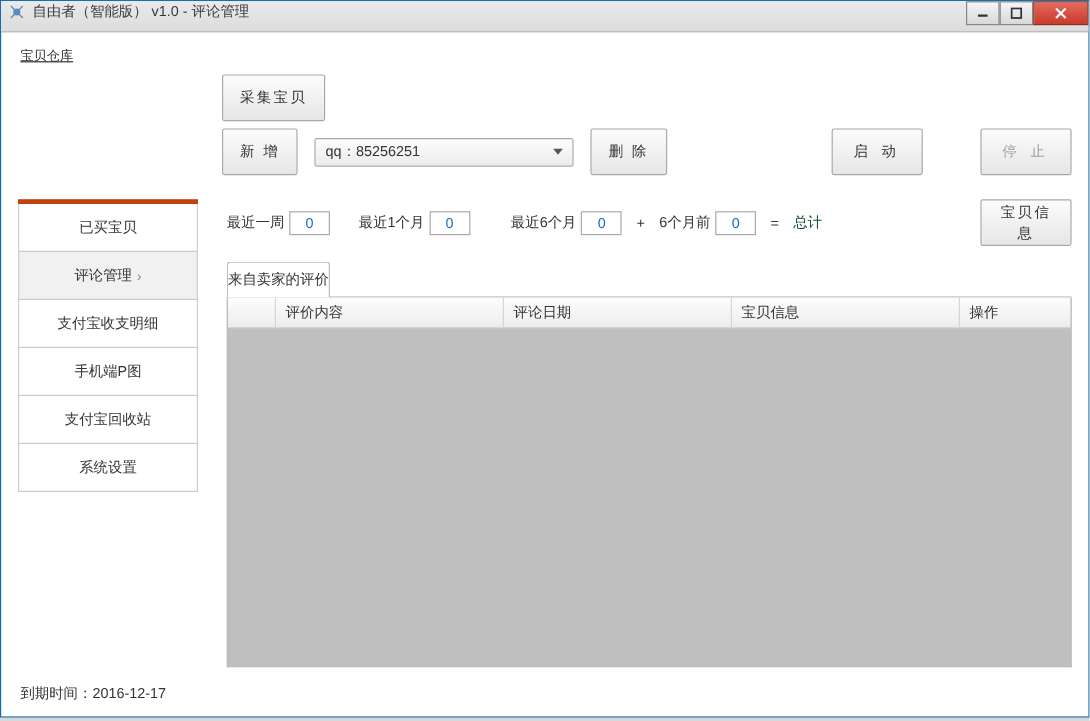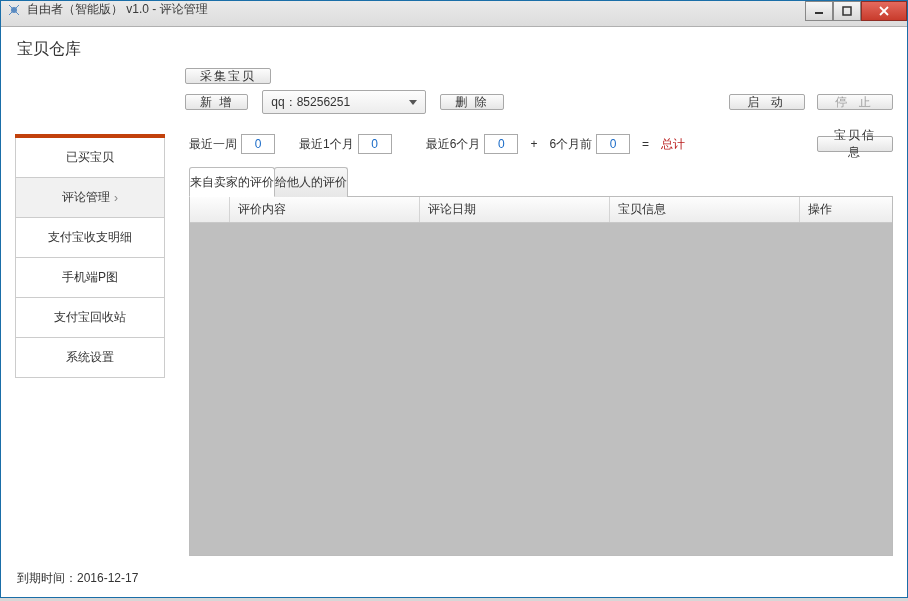--- a/index.html
+++ b/index.html
@@ -13,52 +13,52 @@
 .titlebar-icon { width: 14px; height: 14px; display: inline-block; }
 .titlebar-title { color: #3a3a3a; }
 .win-controls { display: flex; height: 20px; }
 .win-btn { width: 28px; height: 20px; display: flex; align-items: center; justify-content: center; border: 1px solid #888; background: linear-gradient(#f6f6f6,#d8d8d8); }
 .win-btn.close { width: 46px; background: linear-gradient(#e46a5e,#c83b2c); border-color:#8f2d24;}
 .win-btn svg { display:block; }
 
 
 .content { padding: 10px 14px 8px 14px; height: calc(100% - 26px); display:flex; flex-direction:column; }
 
-.section-title { font-size: 16px; margin: 2px 0 8px 2px; color:#333; }
+.section-title { font-size: 11px; margin: 2px 0 8px 2px; color:#333;text-decoration:underline; }
 
 .toolbar-row { display:flex; align-items:center; margin-left: 170px; gap: 12px; }
 .toolbar-row2 { display:flex; align-items:center; margin-left: 170px; margin-top:6px; gap: 14px; }
 
-.btn { height: 16px; padding: 0 14px; background: linear-gradient(#fcfcfc,#e6e6e6); border: 1px solid #a8a8a8; border-radius: 2px; cursor: pointer; color:#333; letter-spacing:2px; display:inline-flex; align-items:center; justify-content:center; }
-.btn.disabled { color:#a0a0a0; cursor:default; }
+.btn { height: 39px; padding: 0 14px; background: linear-gradient(#fcfcfc,#e6e6e6); border: 1px solid #a8a8a8; border-radius: 2px; cursor: pointer; color:#333; letter-spacing:2px; display:inline-flex; align-items:center; justify-content:center; }
+.btn.disabled { color:#a0a0a0; cursor:default;margin-left:36px; }
 .btn.wide { width: 76px; letter-spacing:4px; }
 .btn-save { width:76px; }
 
-.combo { display:flex; align-items:center; height:24px; border:1px solid #a8a8a8; background:linear-gradient(#fdfdfd,#ececec); padding: 0 4px 0 8px; width: 164px; justify-content:space-between; border-radius:2px; cursor:pointer;}
+.combo { display:flex; align-items:center; height:24px; border:1px solid #a8a8a8; background:linear-gradient(#fdfdfd,#ececec); padding: 0 4px 0 8px; width: 216px; justify-content:space-between; border-radius:2px; cursor:pointer;}
 .combo-text { color:#333; }
 .combo-arrow { border-left:4px solid transparent; border-right:4px solid transparent; border-top:5px solid #555; margin-right:4px;}
 
 .right-btns { margin-left:auto; display:flex; gap:12px; }
 
 
 .body-row { display:flex; margin-top: 20px; flex:1; min-height:0; }
 
 .sidebar { width: 150px; display:flex; flex-direction:column; border-top:4px solid #c2410c; }
 .side-item { height: 40px; display:flex; align-items:center; justify-content:center; border:1px solid #ccc; border-top:none; background:#fff; cursor:pointer; color:#333; }
 .side-item.active { background:#f1f1f1; }
 .side-chevron { margin-left:4px; color:#888; }
 
 .main { flex:1; margin-left: 24px; display:flex; flex-direction:column; min-height:0; }
 
 .filter-row { display:flex; align-items:center; gap: 10px; margin-bottom: 12px; flex-wrap:nowrap; }
 .filter-group { display:flex; align-items:center; gap:4px; }
 .filter-label { color:#333; }
 .num-input { width: 34px; height: 20px; border:1px solid #aaa; text-align:center; color:#1a6bc7; background:#fff; }
 .plus, .eq { color:#333; padding:0 2px; }
-.total-label { color:#b91c1c;font-family:Liberation Serif, serif; }
+.total-label { color:#14532d;font-family:Liberation Serif, serif; }
 .filter-spacer { flex:1; }
 
 
 .tabs { display:flex; border-bottom:1px solid #bcbcbc; }
 .tab { height: 30px; padding: 0 0; display:flex; align-items:center; border:1px solid #bcbcbc; border-bottom:none; margin-right:-1px; background:linear-gradient(#f7f7f7,#e7e7e7); cursor:pointer; color:#333; border-radius:3px 3px 0 0; position:relative; top:1px;}
 .tab.active { background:#fff; border-bottom:1px solid #fff; z-index:2; }
 
 
 .table-wrap { flex:1; border:1px solid #bcbcbc; border-top:none; background:#bfbfbf; display:flex; flex-direction:column; min-height:0; }
 .thead { height: 26px; background:linear-gradient(#fdfdfd,#ececec); display:flex; align-items:center; border-bottom:1px solid #c8c8c8;justify-content:space-between; }
@@ -180,23 +180,20 @@
           <span class="eq">=</span>
           <span class="total-label">总计</span>
           <div class="filter-spacer"></div>
           <button class="btn btn-save">宝贝信息</button>
         </div>
 
         <div class="tabs">
           <div class="tab active">
               <span>来自卖家的评价</span>
             </div>
-          <div class="tab">
-              <span>给他人的评价</span>
-            </div>
         </div>
 
         <div class="table-wrap">
           <div class="thead">
             <div class="th c0"></div>
             <div class="th c1">评价内容</div>
             <div class="th c2">评论日期</div>
             <div class="th c3">宝贝信息</div>
             <div class="th c4">操作</div>
           </div>

